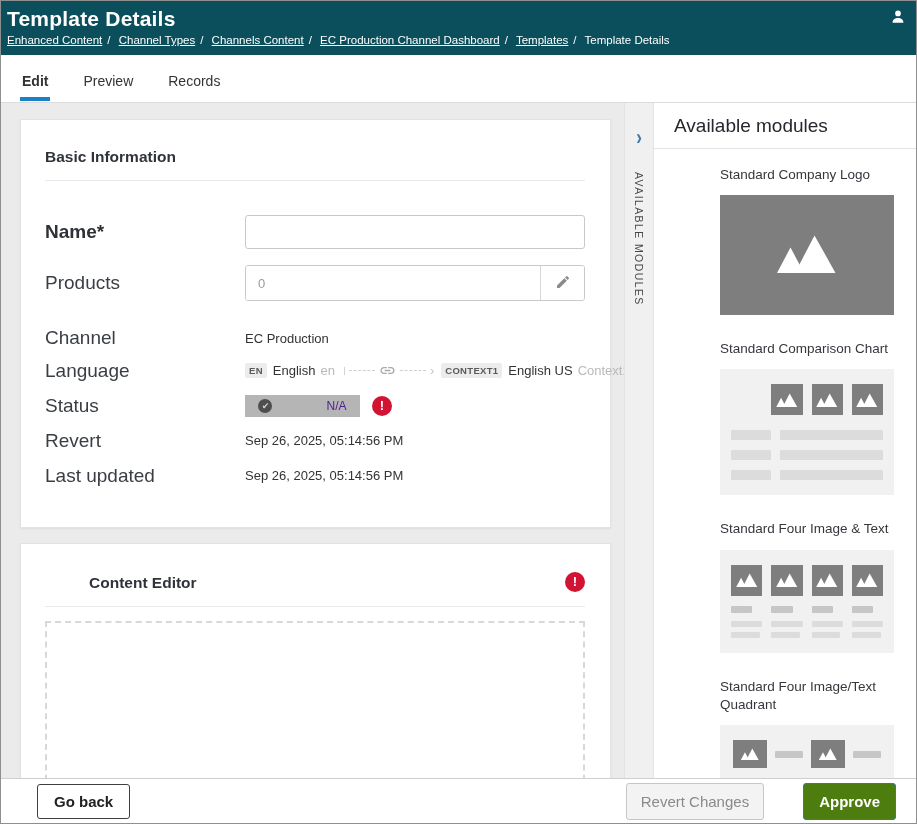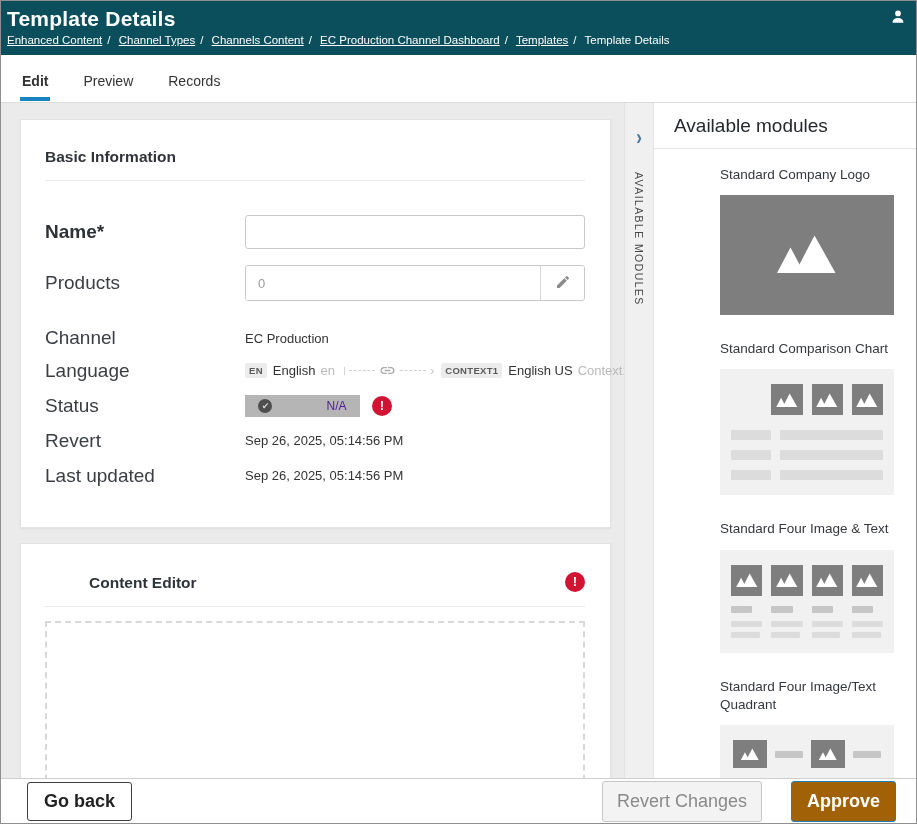--- a/index.html
+++ b/index.html
@@ -92,25 +92,25 @@
   .cmp-row { display:flex; gap:9px; }
   .cmp-row .l { width:26%; height:10px; }
   .cmp-row .r { flex:1; height:10px; }
   .quad-row { display:flex; justify-content:space-between; padding:0 2px; }
   .quad-cell { display:flex; align-items:center; gap:8px; width:47%; }
   .quad-cell .thumb { width:34px; height:28px; flex:0 0 auto; }
   .quad-cell .bar { width:42px; height:7px; }
 
   
   .footer { flex:0 0 45px; background:#fff; border-top:1px solid #cfcfcf; display:flex; align-items:center; padding:0 20px 0 26px; }
-  .btn { font-family:"Liberation Sans",sans-serif; font-size:18px; border-radius:3px; cursor:pointer; }
+  .btn { font-family:"Liberation Sans",sans-serif; font-size:15px; border-radius:3px; cursor:pointer;margin-left:10px; }
   .btn-goback { background:#fff; border:1px solid #3f3f3f; color:#222; font-weight:700; padding:8px 16px; }
   .spacer { flex:1; }
   .btn-revert { background:#f3f3f3; border:1px solid #c6c6c6; color:#8a8a8a; padding:9px 14px; margin-right:29px; }
-  .btn-approve { background:#a16207; border:1px solid #1a7fc1; color:#fff; font-weight:700; padding:9px 15px; }
+  .btn-approve { background:#4d7c0f; border:1px solid #1a7fc1; color:#fff; font-weight:700; padding:9px 15px; }
 </style>
 </head>
 <body>
 
 <div class="page">
 
   <div class="app-header">
     <div class="app-title">Template Details</div>
     <div class="breadcrumb">
       <a>Enhanced Content</a><span class="crumb-sep">/</span>

